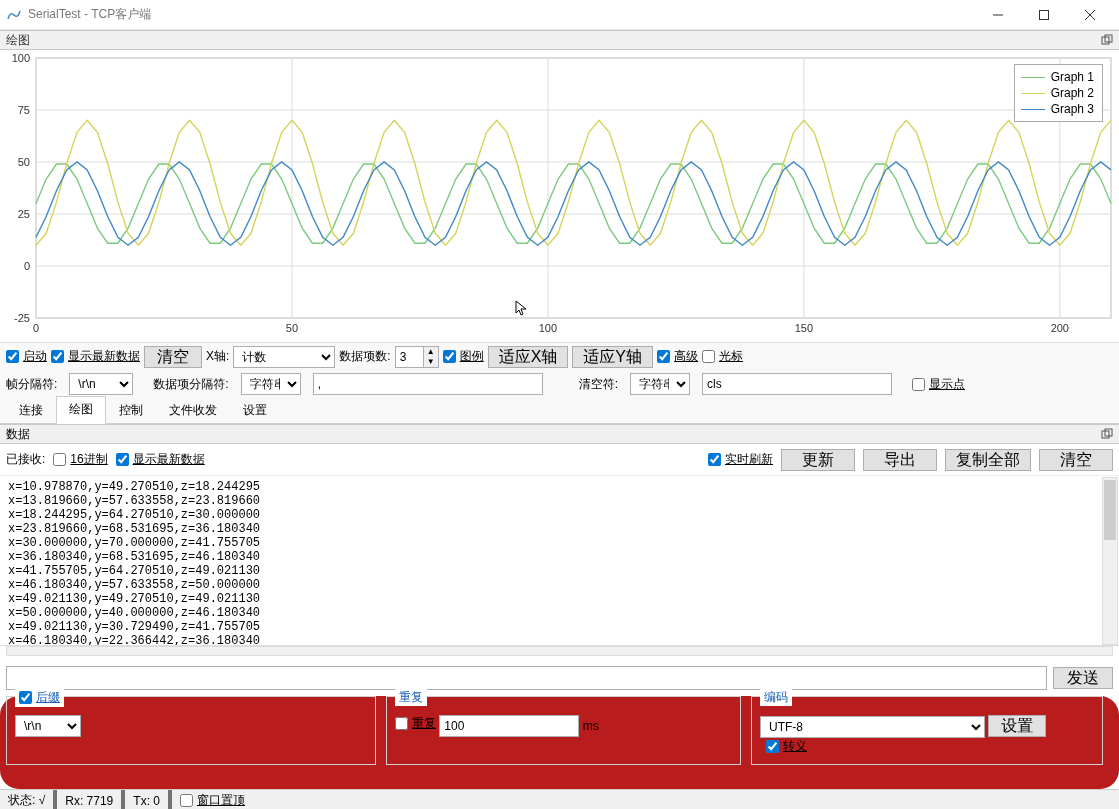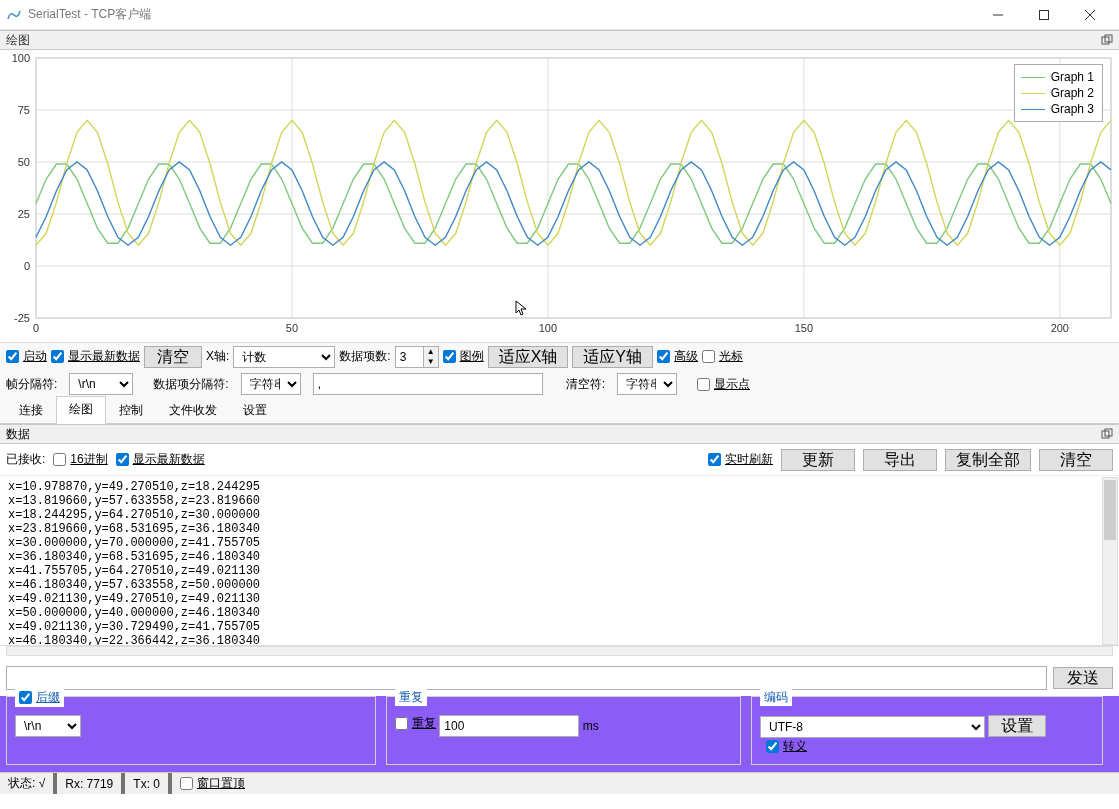--- a/index.html
+++ b/index.html
@@ -28,21 +28,21 @@
   .spinner .arrows div { flex:1; display:flex; align-items:center; justify-content:center; font-size:8px; background:#f0f0f0;}
   .tabs { height:26px; display:flex; align-items:flex-end; gap:0; background:#f8f8f8; padding:0 6px; border-bottom:1px solid #ccc;}
   .tab { padding:4px 12px 5px; border:1px solid transparent; border-bottom:none; position:relative; top:1px; background:transparent; cursor:default;}
   .tab.active { background:#fff; border-color:#ccc; border-bottom:1px solid #fff;}
   .data-header { height:20px; background:#f0f0f0; border-top:1px solid #c8c8c8; border-bottom:1px solid #c8c8c8; display:flex; align-items:center; padding:0 6px;}
   .recv-toolbar { height:32px; display:flex; align-items:center; padding:0 6px; gap:8px; background:#fff; border-bottom:1px solid #eee;}
   .recv-toolbar .spacer{flex:1;}
   .monobox { height:170px; overflow:auto; padding:4px 8px; font-family: "Courier New", monospace; font-size:12px; line-height:14px; white-space:pre; border-bottom:1px solid #ddd; background:#fff;}
   .sendrow { display:flex; gap:6px; padding:6px; align-items:center; background:#fff;}
   .sendrow input.sendbox { flex:1; height:24px; border:1px solid #abadb3; padding:0 4px; font-size:12px;}
-  .group-row { display:flex; background:#8b5cf6; padding:0 6px 7px;}
+  .group-row { display:flex; background:#b91c1c; padding:0 6px 24px;border-radius:19px;}
   .group { border:1px solid #d0d0d0; padding:18px 8px 8px; position:relative; margin-right:10px;}
   .group .title { position:absolute; top:-8px; left:8px; background:#fff; padding:0 4px; color:#1a5fb4;}
   .g1 { flex: 0 0 370px;} .g2 { flex:0 0 355px;} .g3 { flex:1;}
   .statusbar { height:22px; background:#f0f0f0; border-top:1px solid #ccc; display:flex; align-items:center; font-size:12px;}
   .statusbar .cell { padding:0 8px; border-right:4px solid #737373; height:100%; display:flex; align-items:center; gap:4px;}
   .sq-icon { width:12px; height:12px; display:flex; align-items:center; justify-content:center;}
   .scrollbar-v { position:absolute; right:1px; top:1px; bottom:1px; width:16px; background:#f0f0f0; border:1px solid #ddd;}
   .scrollbar-v .thumb { position:absolute; left:1px; right:1px; top:2px; height:60px; background:#cdcdcd;}
   .hscroll { height:10px; background:#f0f0f0; margin:0 6px 4px; border:1px solid #ddd; position:relative;}
 </style>
@@ -169,22 +169,23 @@
       <span>光标</span>
     </label>
 </div>
 
 <div class="toolbar-row2">
   <span>帧分隔符:</span>
   <select class="sel" style="width:64px"><option>\r\n</option></select>
   <span style="margin-left:8px;">数据项分隔符:</span>
   <select class="sel" style="width:60px"><option>字符串</option></select>
   <input class="inp" style="width: 230px;" value=",">
-  <span style="margin-left:11px;">清空符:</span>
+  <span style="margin-left:24px;">清空符:</span>
   <select class="sel" style="width:60px"><option>字符串</option></select>
+  <input class="inp" style="width: 190px;" value="cls">
   <label class="ck" style="margin-left:8px;justify-content:flex-end;">
       <input type="checkbox" style="">
       <span>显示点</span>
     </label>
 </div>
 
 <div class="tabs" id="tabs">
     <div class="tab">连接</div>
     <div class="tab active">绘图</div>
     <div class="tab">控制</div>

